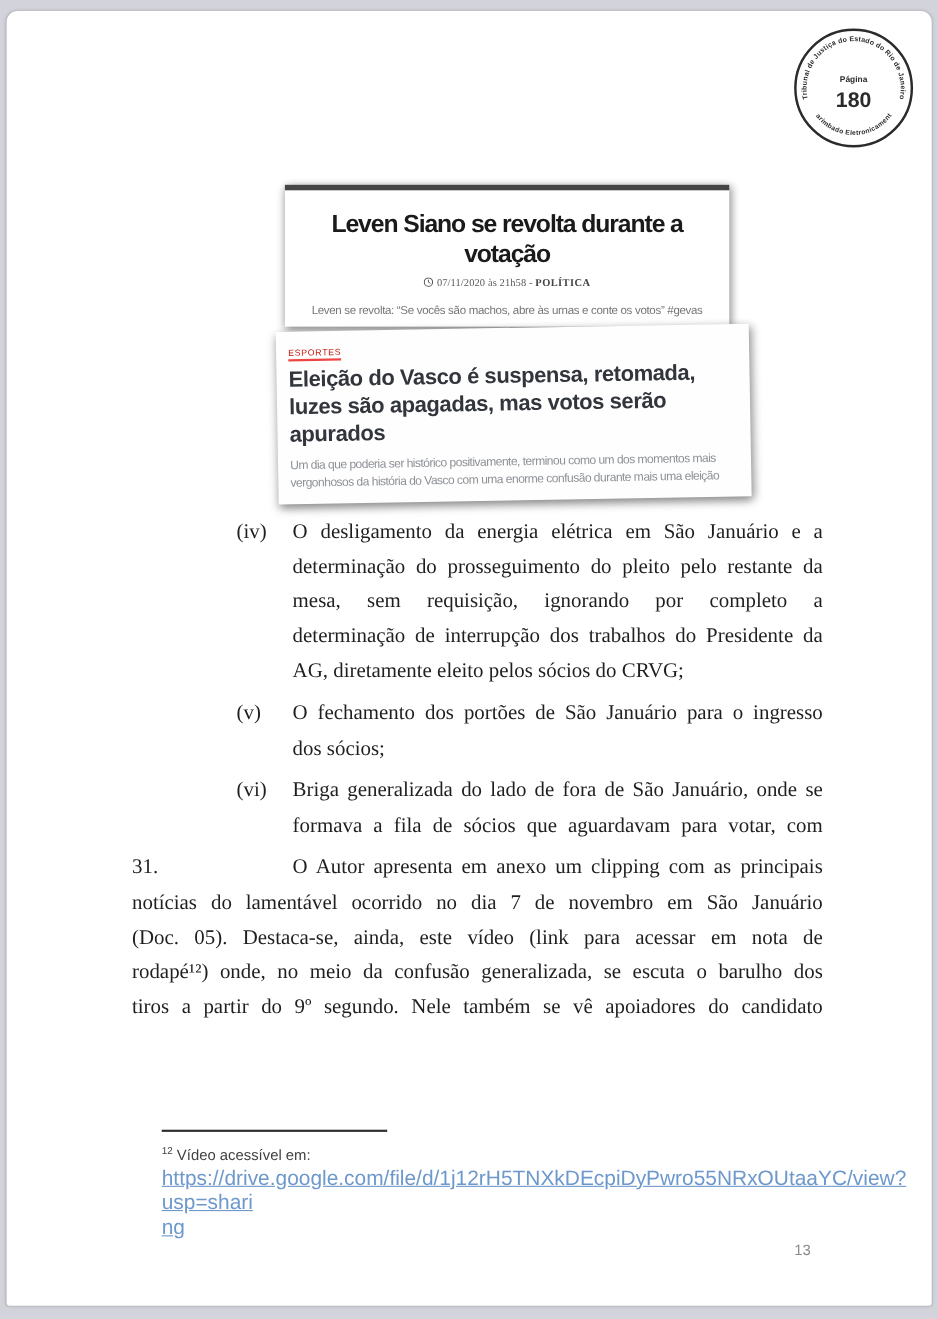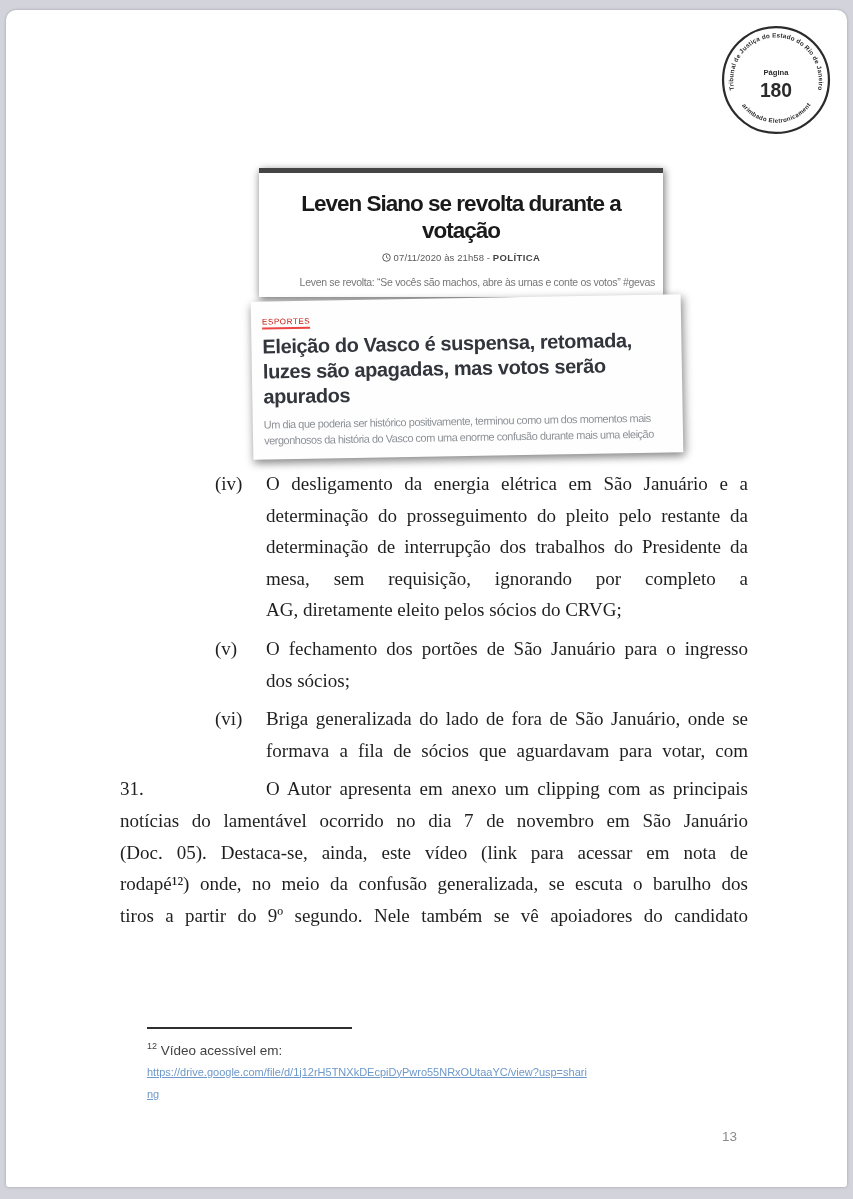--- a/index.html
+++ b/index.html
@@ -24,25 +24,26 @@
   }
   .card1-topbar{height:5px;background:#454545;}
   .card1-title{
     padding:17px 6px 2px;text-align:center;font-weight:bold;color:#1a1a1a;
     font-size:22.5px;line-height:27px;letter-spacing:-1px;
   }
   .card1-title .tline{display:block;white-space:nowrap;}
   .card1-meta{
     text-align:center;font-size:9.5px;color:#5a5a5a;padding:6px 0 11px;
     letter-spacing:.1px;
+    font-family:Liberation Serif, serif;
   }
   .card1-meta svg{vertical-align:-1px;margin-right:3px;}
   .card1-meta b{letter-spacing:.4px;color:#444;}
   .card1-sub{
-    font-size:10.5px;letter-spacing:-.3px;color:#767676;text-align:right;
+    font-size:10.5px;letter-spacing:-.3px;color:#767676;text-align:center;
     padding:2px 8px 9px;white-space:nowrap;overflow:hidden;
   }
   
   .card2{
     position:absolute;left:246px;top:288px;width:430px;background:#fefefe;
     box-sizing:border-box;padding:9px 11px 11px;
     transform:rotate(-1deg);transform-origin:50% 50%;
     box-shadow:0 4px 9px rgba(0,0,0,.35),4px 2px 8px rgba(0,0,0,.20);
   }
   .kicker{
@@ -65,21 +66,21 @@
   .jl{text-align:justify;text-align-last:justify;}
   .ll{text-align:left;}
   .p31{position:relative;margin-top:5px;}
   .p31 .pnum{position:absolute;left:0;top:0;}
   .p31 .pfirst{display:block;padding-left:146px;text-align:justify;text-align-last:justify;}
   
   .footnote{position:absolute;left:141px;top:1017px;width:625px;color:#3a3a3a;}
   .fn-rule{width:205px;border-top:2px solid #2f2f2f;margin-bottom:7px;}
   .fn-label{font-size:13.5px;line-height:20px;color:#424242;}
   .fn-label sup{font-size:9px;}
-  .fn-link{display:block;font-size:11px;line-height:22.5px;color:#6d98cb;text-decoration:underline;cursor:pointer;}
+  .fn-link{display:block;font-size:19px;line-height:22.5px;color:#6d98cb;text-decoration:underline;cursor:pointer;}
   
   .pagenum{position:absolute;left:716px;top:1119px;font-size:13.5px;color:#8b8b8b;}
 </style>
 </head>
 <body>
 
 <div class="page">
 
   <div class="stamp">
     <svg viewBox="0 0 110 110">
@@ -127,22 +128,22 @@
       <span class="sline">vergonhosos da história do Vasco com uma enorme confusão durante mais uma eleição</span>
     </div>
   </div>
 
   <div class="bodytext">
 
     <div class="item">
       <span class="marker">(iv)</span>
       <div class="jl">O desligamento da energia elétrica em São Januário e a</div>
       <div class="jl">determinação do prosseguimento do pleito pelo restante da</div>
+      <div class="jl">mesa, sem requisição, ignorando por completo a</div>
       <div class="jl">determinação de interrupção dos trabalhos do Presidente da</div>
-      <div class="jl">mesa, sem requisição, ignorando por completo a</div>
       <div class="ll">AG, diretamente eleito pelos sócios do CRVG;</div>
     </div>
 
     <div class="item">
       <span class="marker">(v)</span>
       <div class="jl">O fechamento dos portões de São Januário para o ingresso</div>
       <div class="ll">dos sócios;</div>
     </div>
 
     <div class="item">

